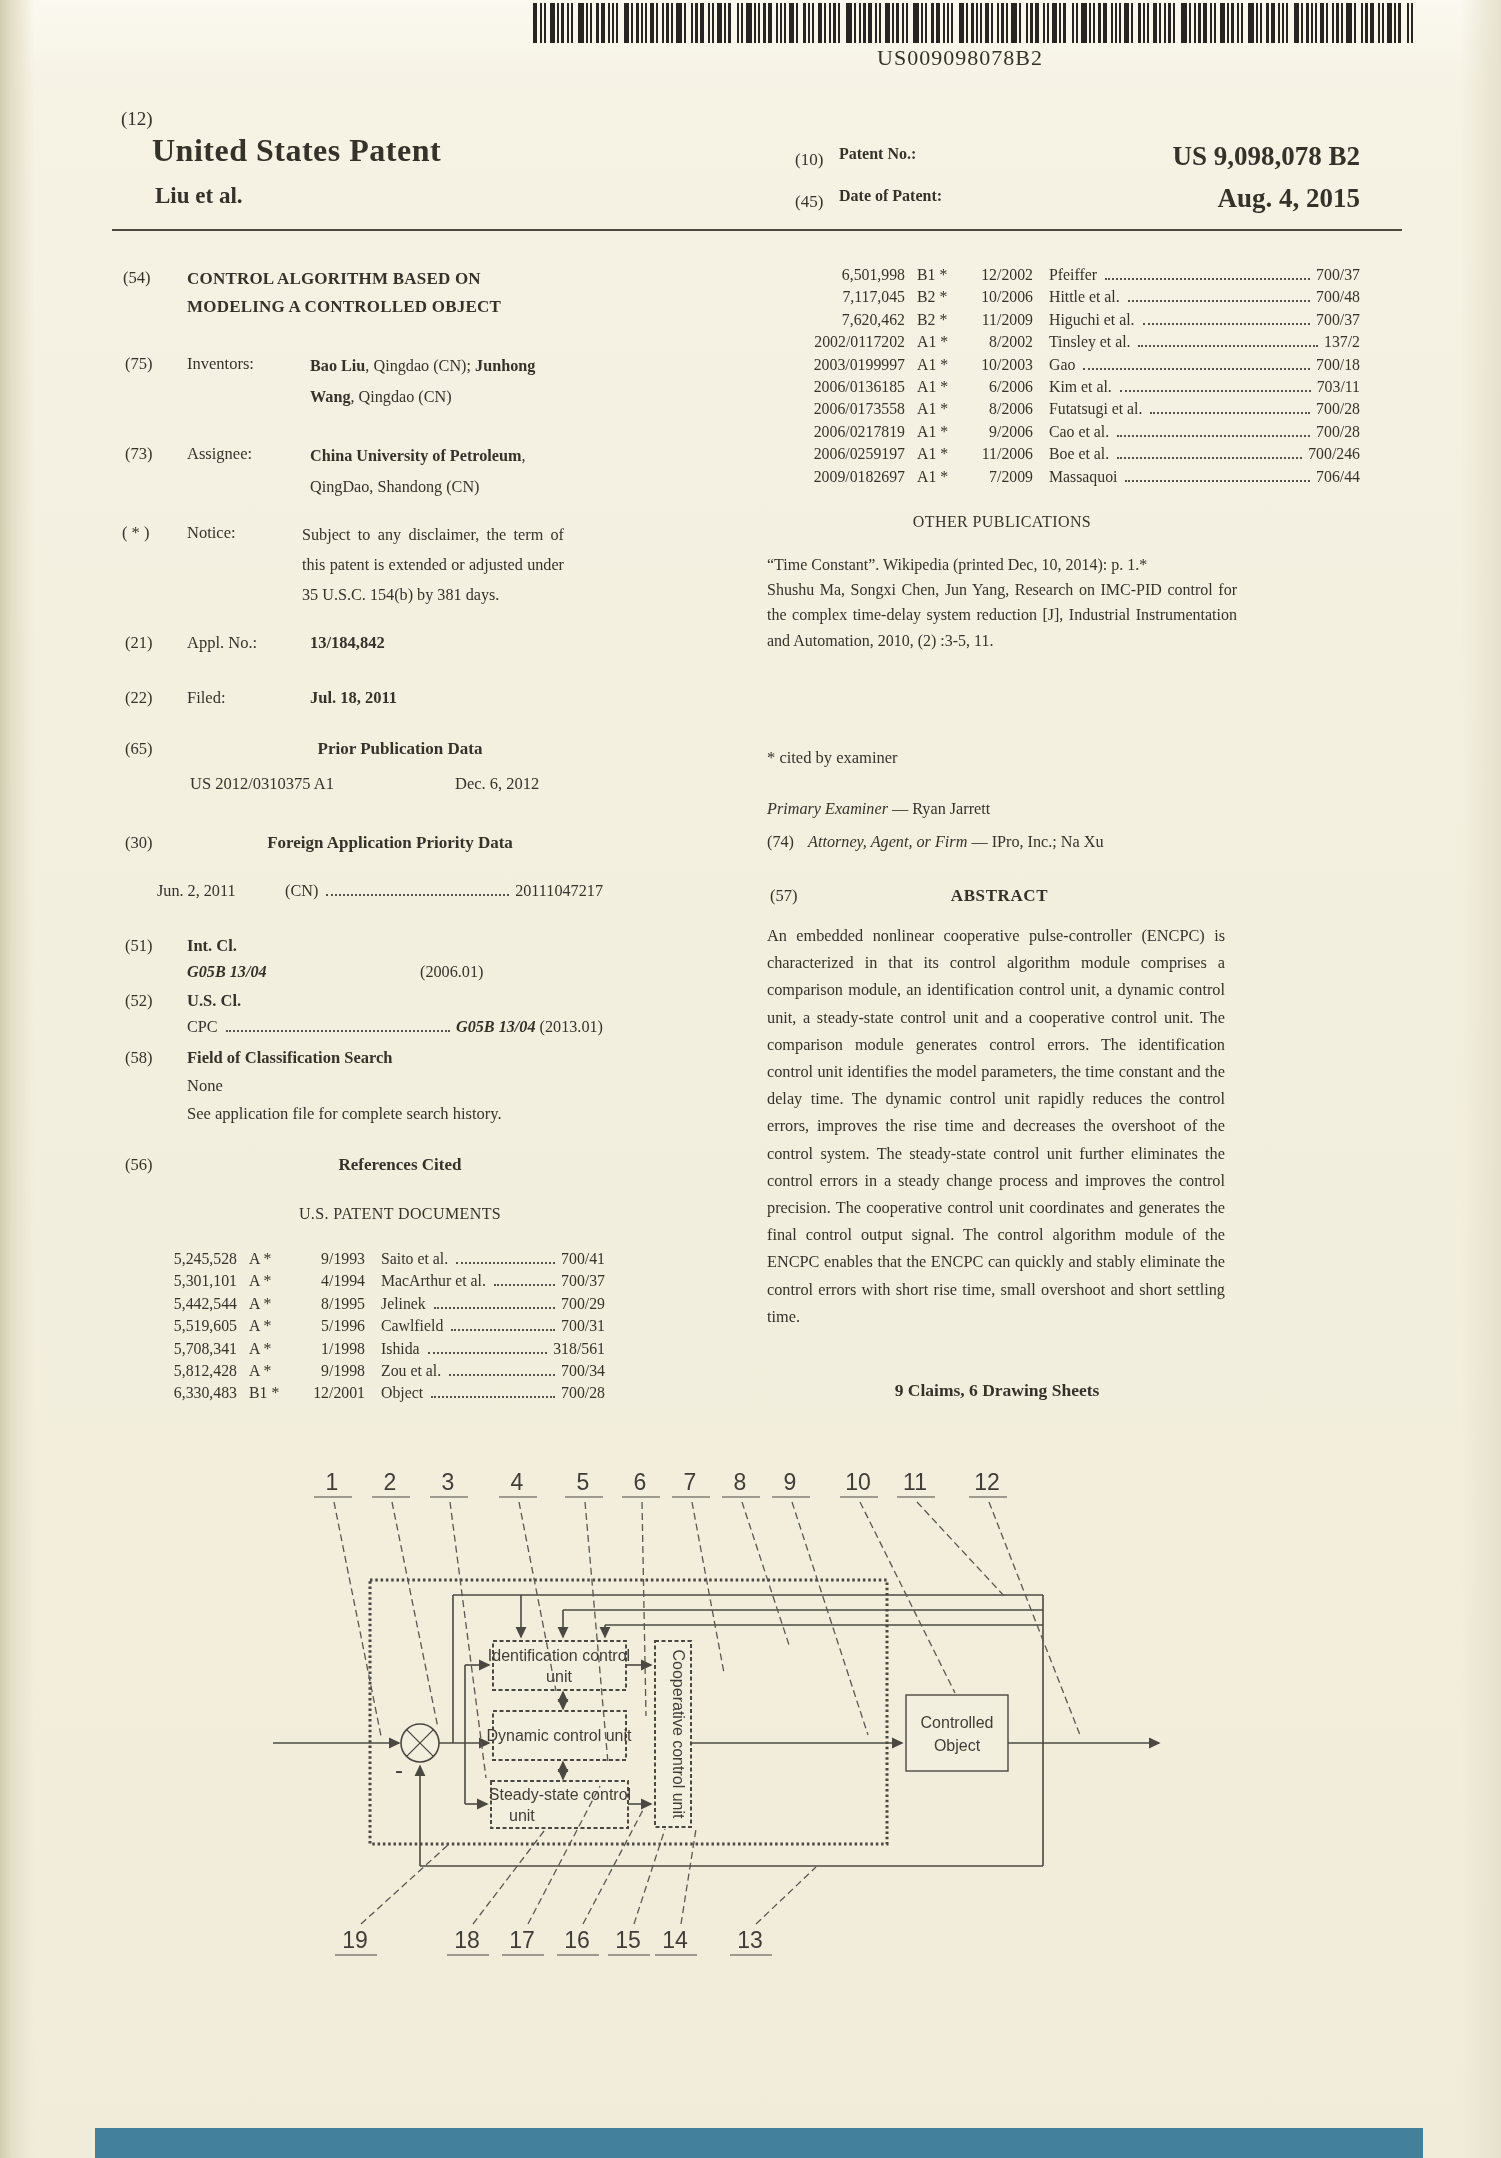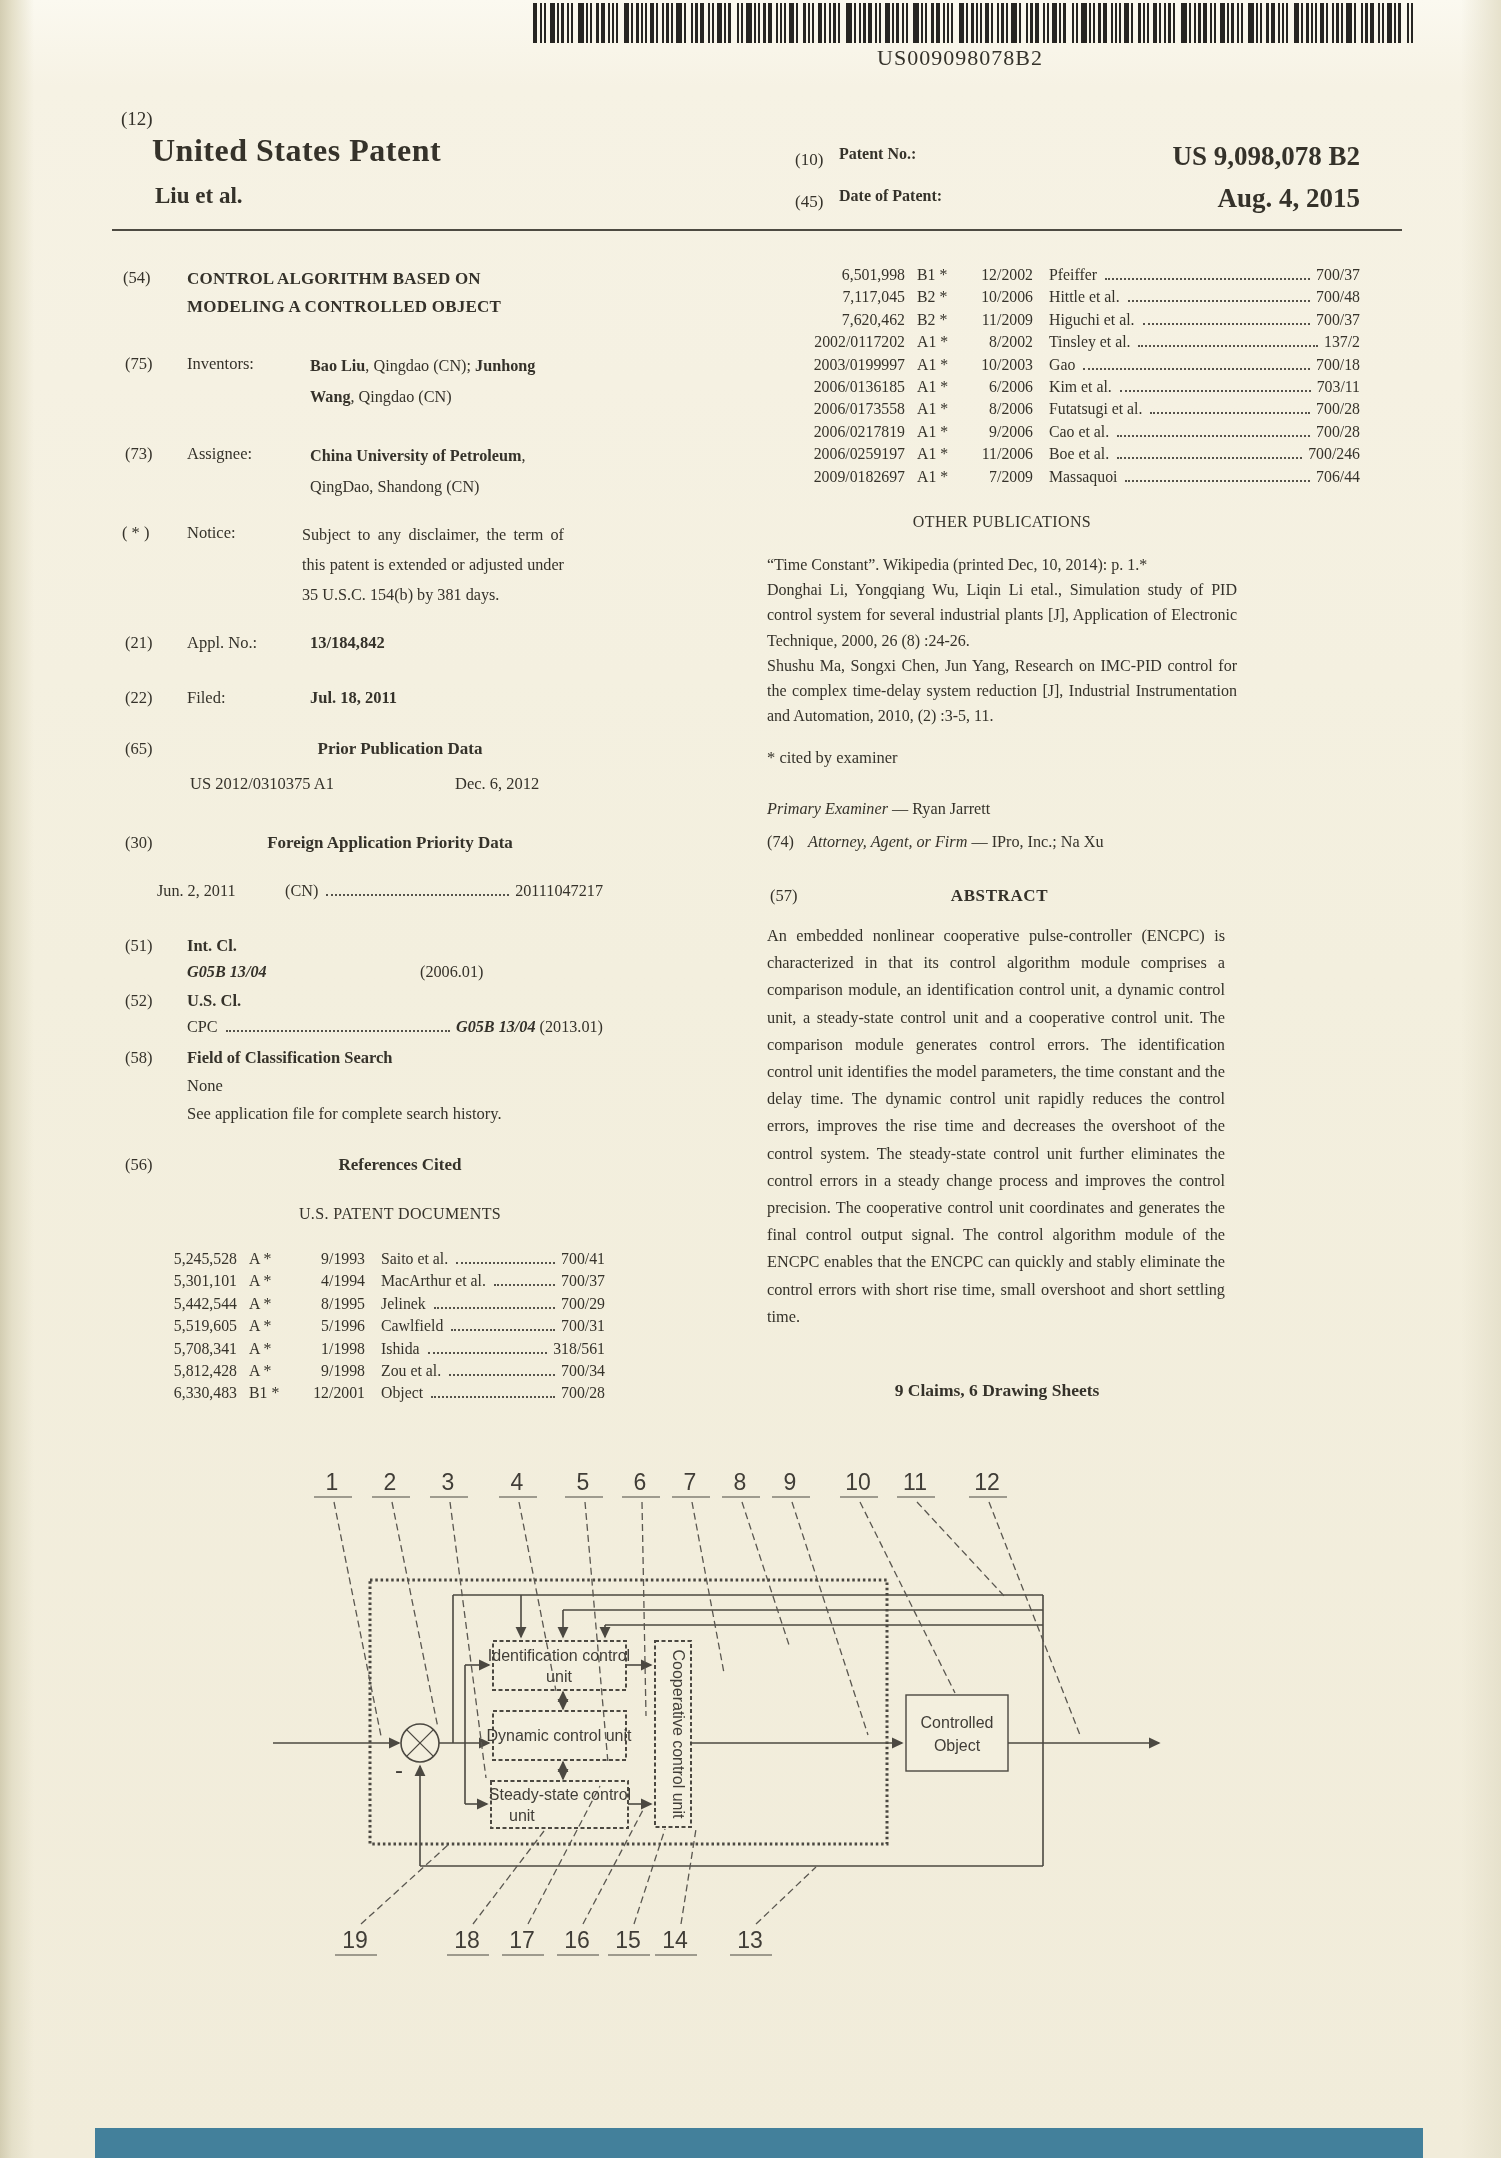--- a/index.html
+++ b/index.html
@@ -437,21 +437,20 @@
         <span class="c-date">7/2009</span>
         <span class="c-name">Massaquoi</span>
         <span class="dots"></span>
         <span class="c-cls">706/44</span>
       </div>
     </div>
 
   <div class="abs center-sub" style="left:767px;top:513px;width:470px;">OTHER PUBLICATIONS</div>
   <div class="abs" style="left:767px;top:552px;width:470px;">
       <p class="pub-para">“Time Constant”. Wikipedia (printed Dec, 10, 2014): p. 1.*</p>
-      <p class="pub-para">Donghai Li, Yongqiang Wu, Liqin Li etal., Simulation study of PID control system for several industrial plants [J], Application of Electronic Technique, 2000, 26 (8) :24-26.</p>
       <p class="pub-para">Shushu Ma, Songxi Chen, Jun Yang, Research on IMC-PID control for the complex time-delay system reduction [J], Industrial Instrumentation and Automation, 2010, (2) :3-5, 11.</p>
     </div>
 
   <span class="abs sec-label" style="left:767px;top:748px;text-align:center;">* cited by examiner</span>
 
   <div class="abs body-txt" style="left:767px;top:794px;"><span class="i">Primary Examiner</span><span> — Ryan Jarrett</span></div>
   <div class="abs body-txt" style="left:767px;top:827px;">
     <span>(74)</span>
     <span style="margin-left:10px;"><span class="i">Attorney, Agent, or Firm</span><span> — IPro, Inc.; Na Xu</span></span>
   </div>

